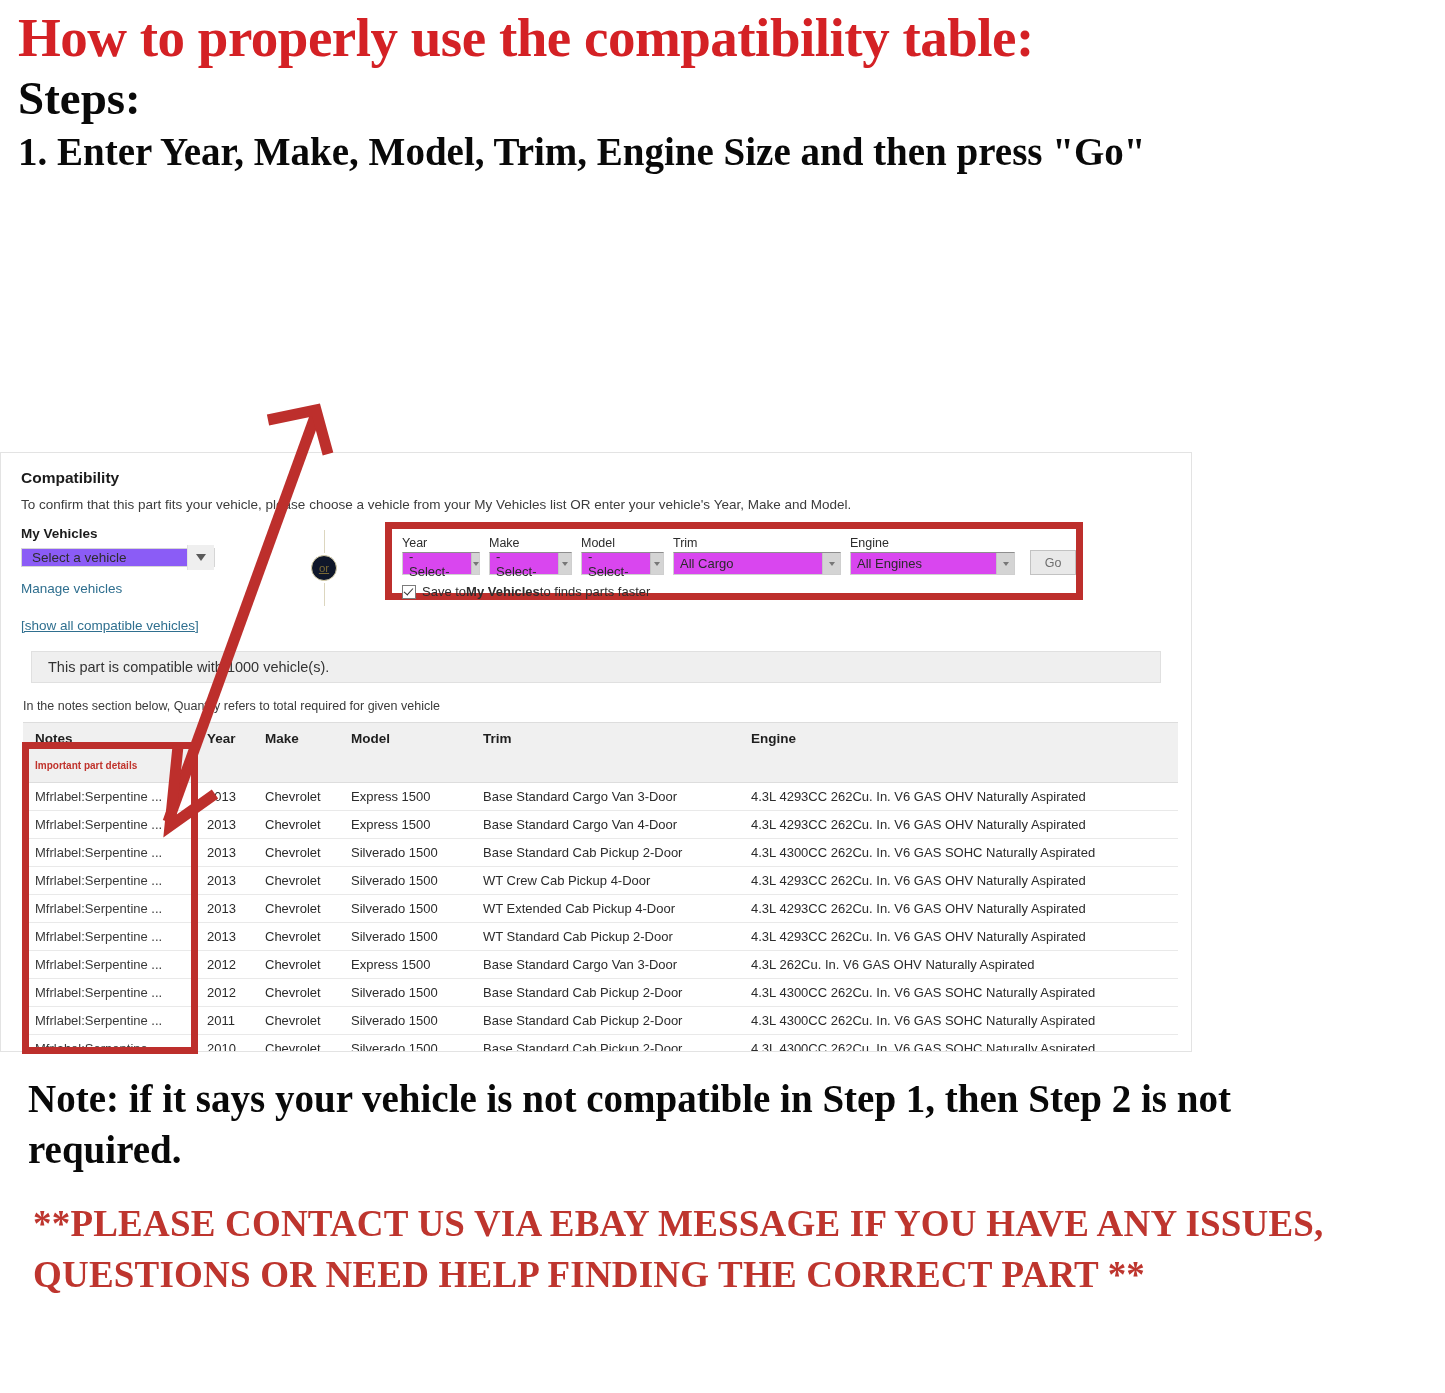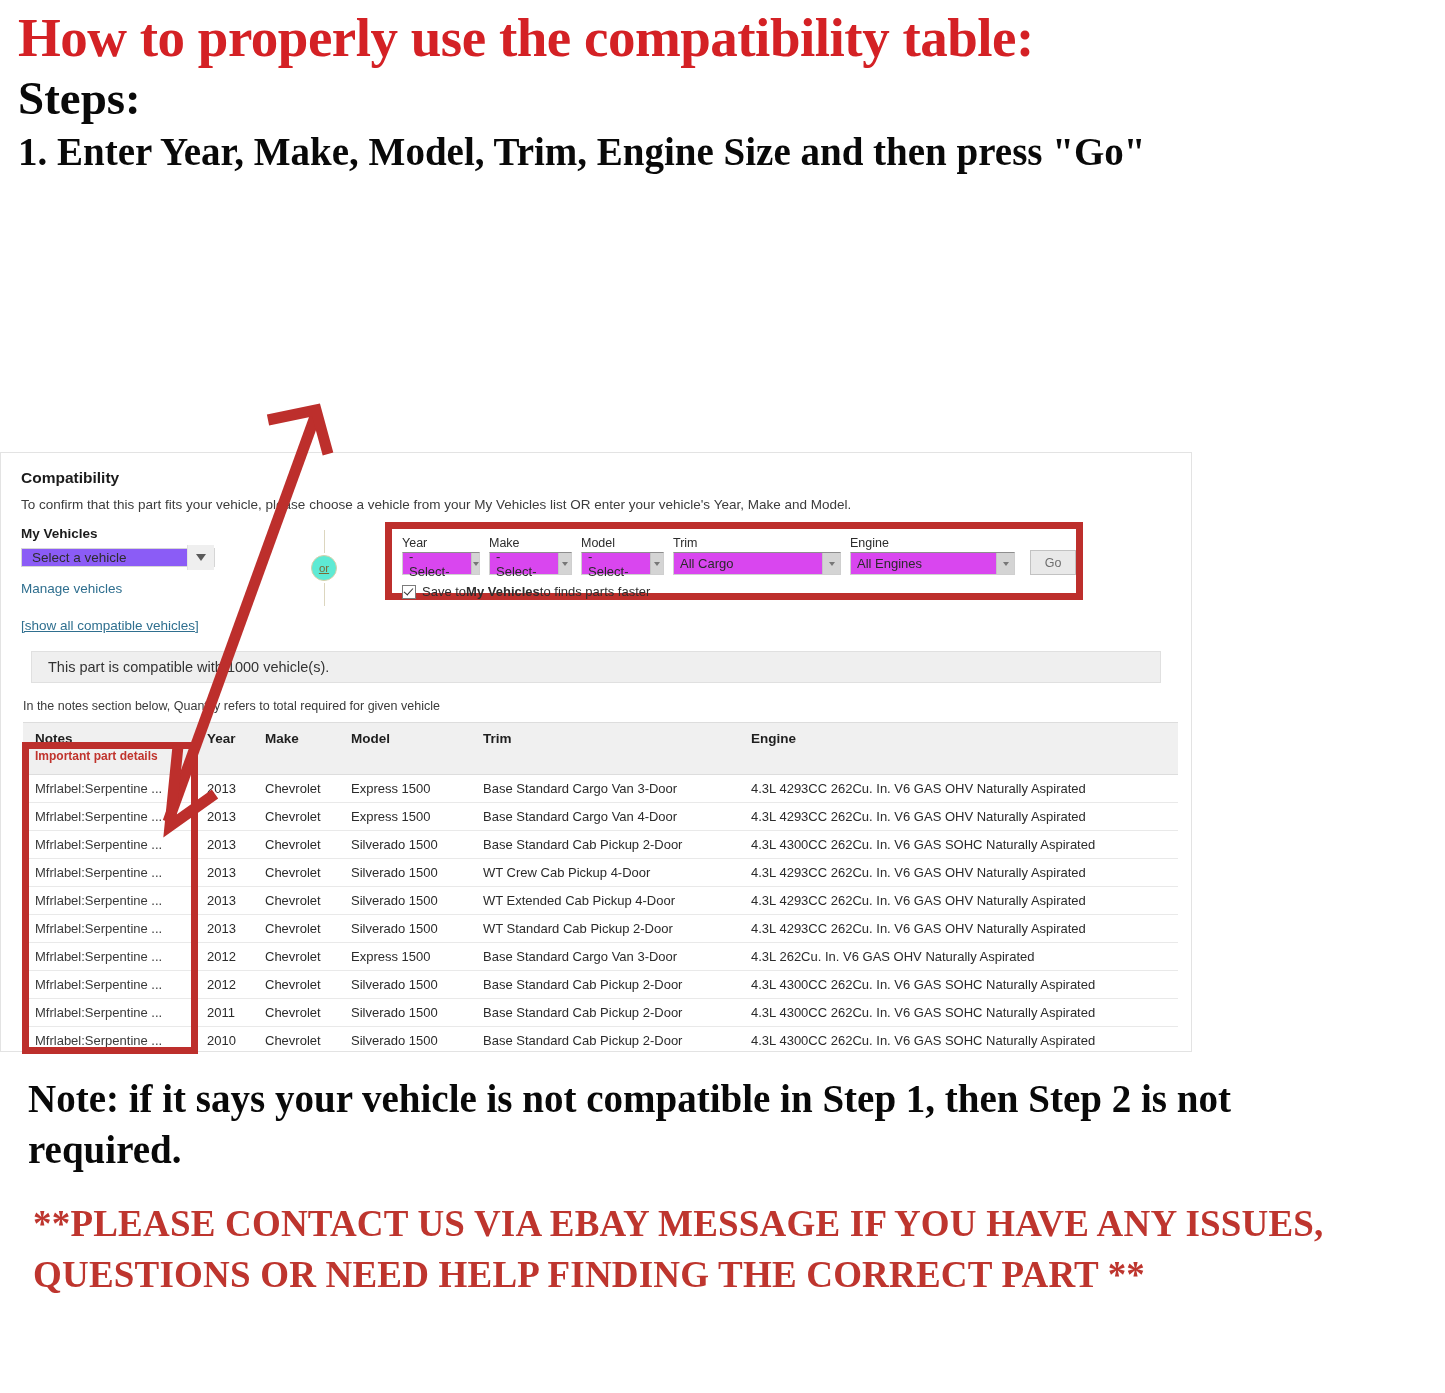--- a/index.html
+++ b/index.html
@@ -144,21 +144,21 @@
     height: 76px;
     display: flex;
     flex-direction: column;
     align-items: center;
   }
   .or-line { width: 1px; background: #dcd6bf; flex: 1; }
   .or-badge {
     width: 24px; height: 24px;
     border-radius: 50%;
     border: 1px solid #d8cfa8;
-    background: #5eead4;
+    background: #0f172a;
     display: flex; align-items: center; justify-content: center;
     font-size: 11.5px;
     color: #7a6a35;
     margin: 2px 0;
     text-decoration: underline;
   }
 
   
   .ymm-box {
     position: absolute;
@@ -283,23 +283,23 @@
     color: #1f1f1f;
     font-size: 13.5px;
     padding: 8px 0 11px 12px;
     border-top: 1px solid #dddddd;
     border-bottom: 1px solid #dddddd;
     vertical-align: top;
   }
   table.compat th .imp {
     display: block;
     color: #C0332C;
-    font-size: 12px;
-    font-weight: bold;
-    margin-top: 3px;
+    font-size: 10px;
+    font-weight: bold;
+    margin-top: 14px;
   }
   table.compat td {
     padding: 6px 0 6px 12px;
     border-bottom: 1px solid #e9e9e9;
     color: #2b2b2b;
     font-size: 13px;
     white-space: nowrap;
     overflow: hidden;
   }
   table.compat td.notes-cell { color: #3a3a3a; }

